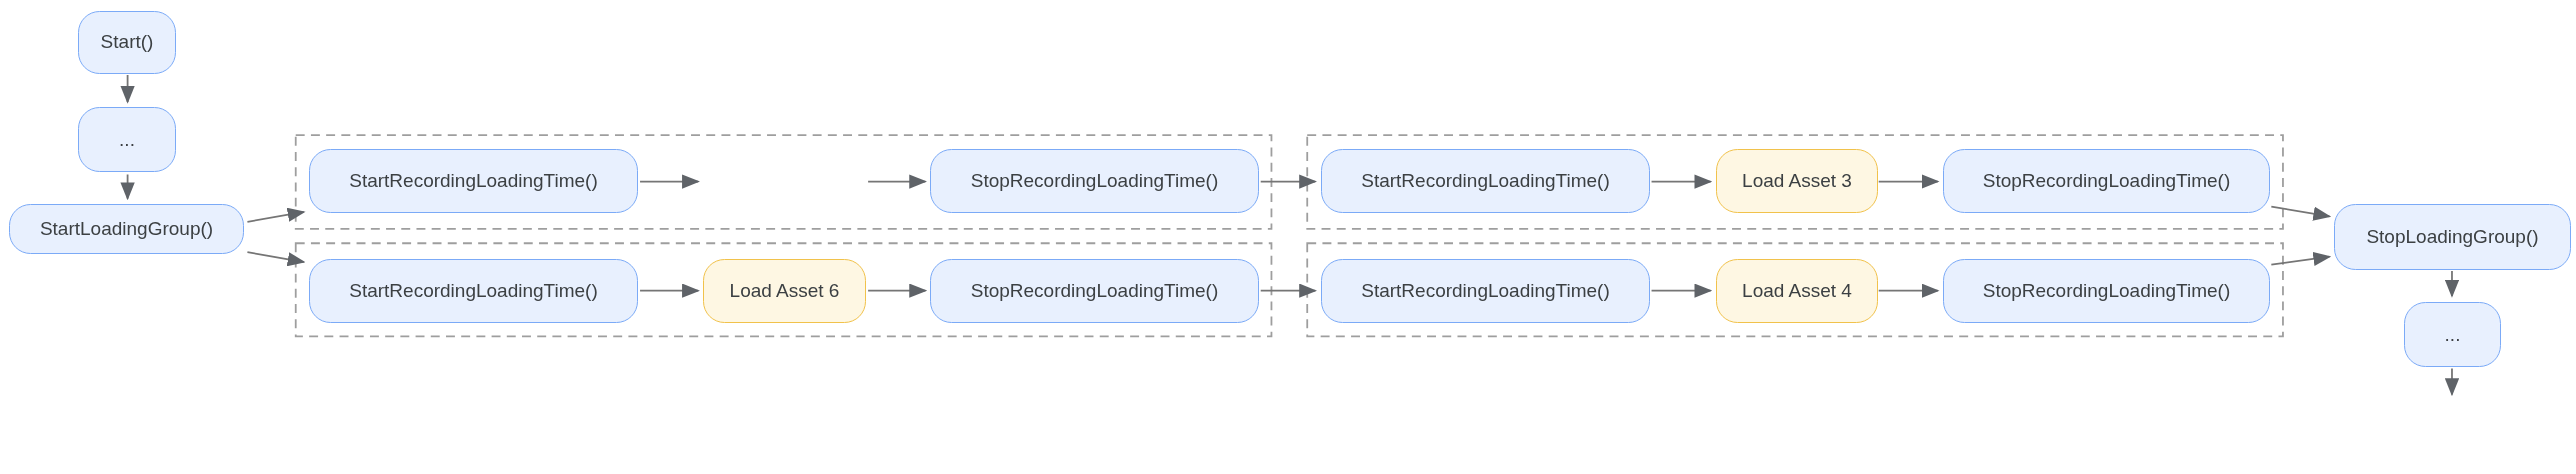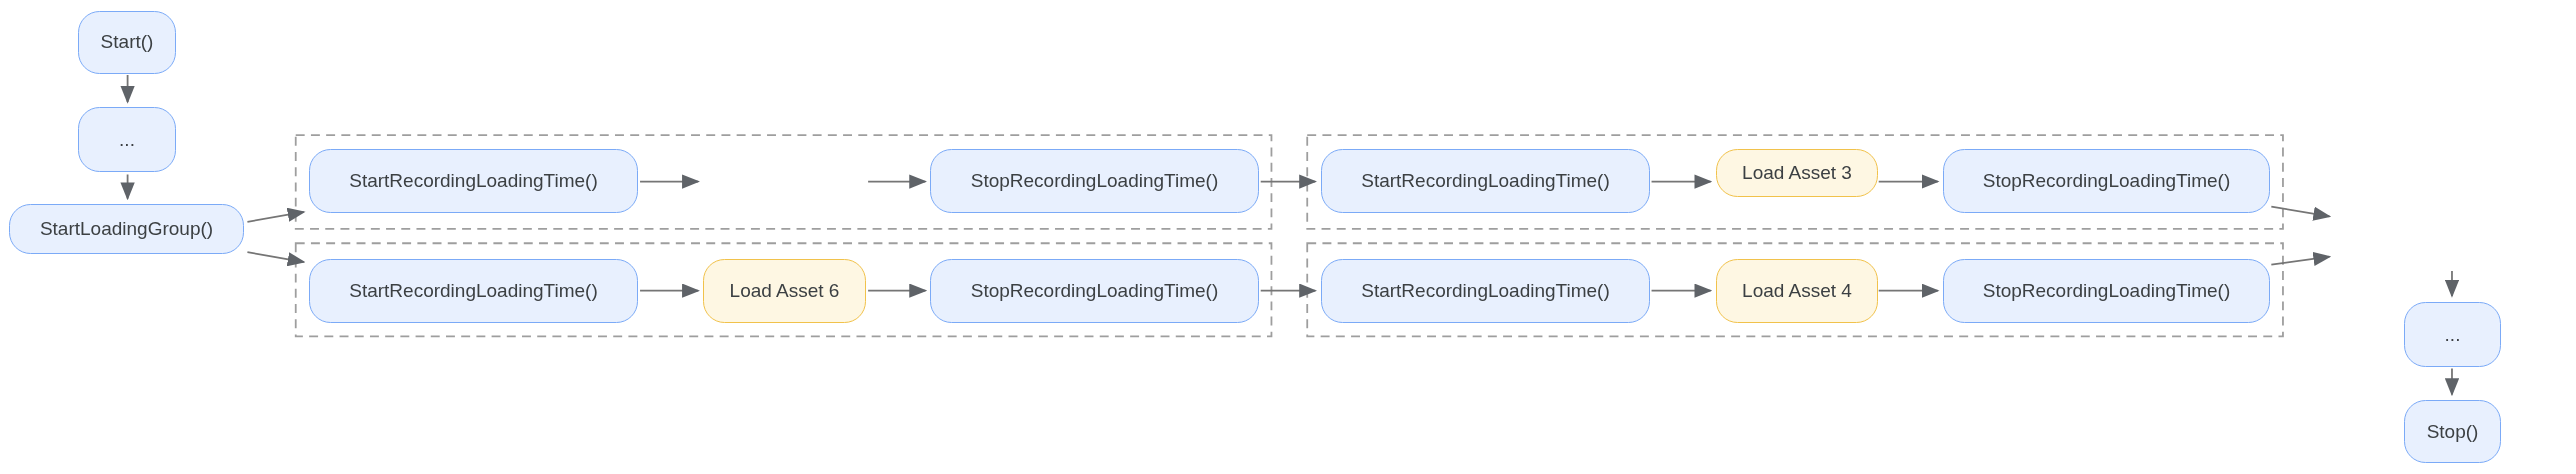--- a/index.html
+++ b/index.html
@@ -92,24 +92,24 @@
   <div class="node" style="left:9px;top:204px;width:235px;height:50px">StartLoadingGroup()</div>
 
   <div class="node" style="left:309px;top:149px;width:329px;height:64px">StartRecordingLoadingTime()</div>
   <div class="node" style="left:930px;top:149px;width:329px;height:64px">StopRecordingLoadingTime()</div>
 
   <div class="node" style="left:309px;top:259px;width:329px;height:64px">StartRecordingLoadingTime()</div>
   <div class="node asset" style="left:703px;top:259px;width:163px;height:64px">Load Asset 6</div>
   <div class="node" style="left:930px;top:259px;width:329px;height:64px">StopRecordingLoadingTime()</div>
 
   <div class="node" style="left:1321px;top:149px;width:329px;height:64px">StartRecordingLoadingTime()</div>
-  <div class="node asset" style="left:1716px;top:149px;width:162px;height:48px">Load Asset 3</div>
+  <div class="node asset" style="left:1716px;top:149px;width:162px;height:64px">Load Asset 3</div>
   <div class="node" style="left:1943px;top:149px;width:327px;height:64px">StopRecordingLoadingTime()</div>
 
   <div class="node" style="left:1321px;top:259px;width:329px;height:64px">StartRecordingLoadingTime()</div>
   <div class="node asset" style="left:1716px;top:259px;width:162px;height:64px">Load Asset 4</div>
   <div class="node" style="left:1943px;top:259px;width:327px;height:64px">StopRecordingLoadingTime()</div>
 
+  <div class="node" style="left:2334px;top:204px;width:237px;height:66px">StopLoadingGroup()</div>
   <div class="node" style="left:2404px;top:302px;width:97px;height:65px">...</div>
-  <div class="node" style="left:2404px;top:400px;width:97px;height:63px">Stop()</div>
 
 </div>
 
 
 </body></html>

